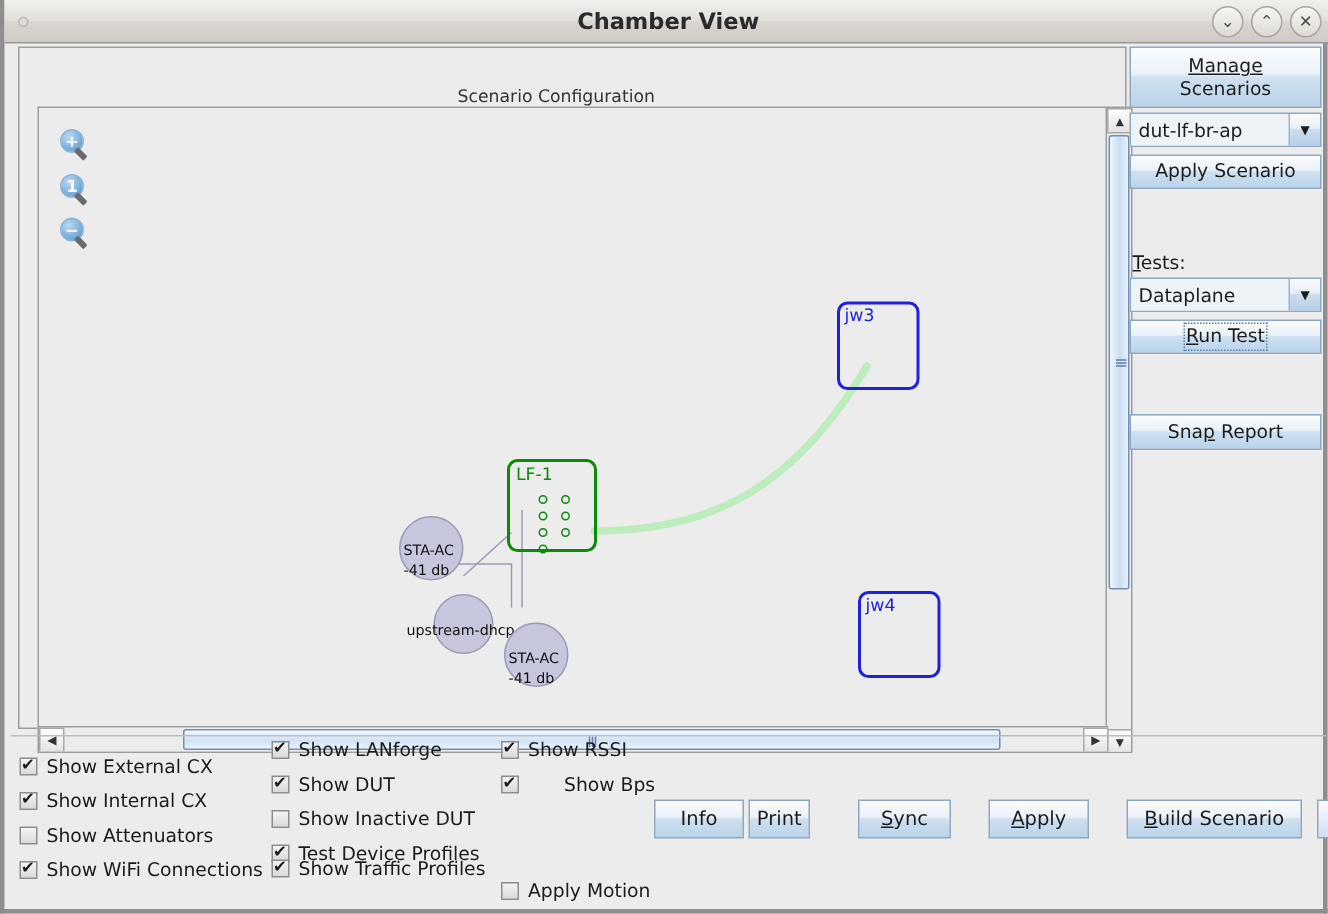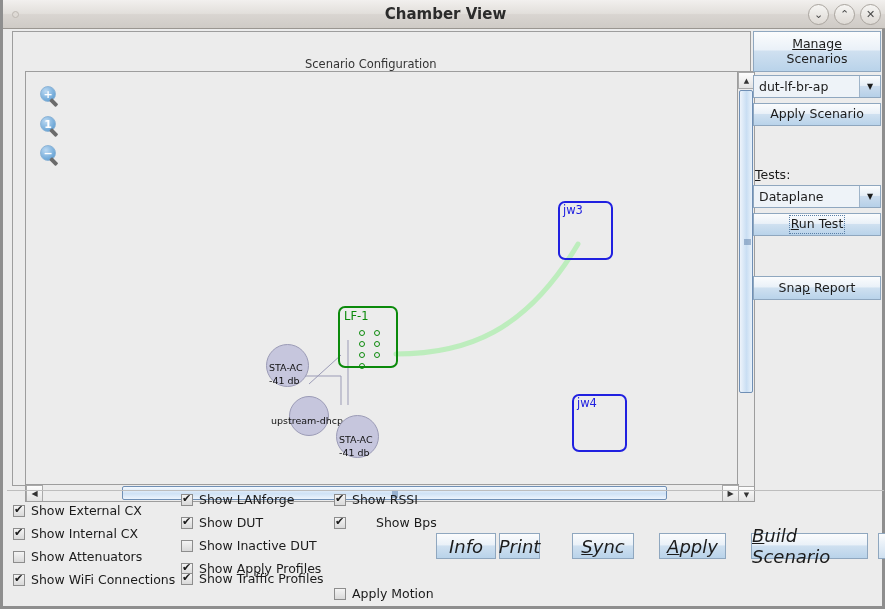--- a/index.html
+++ b/index.html
@@ -197,22 +197,22 @@
   .cbox.on::after {
     content: "✔"; position: absolute; left: 0px; top: -3px;
     font-size: 11px; color: #1b1b1b; line-height: 14px;
   }
   .cblabel { font-size: 12.5px; color: #1b1b1b; white-space: nowrap; }
 
   .bbtn {
     position: absolute; height: 26px;
     background: linear-gradient(to bottom, #fbfcfd 0%, #eaf1f8 45%, #cfe0f0 50%, #b9d3ea 100%);
     border: 1px solid #8fa7bf;
-    font-size: 18px; color: #1c1c1c;
-    display: flex; align-items: center; justify-content: center; font-style: italic;
+    font-size: 13px; color: #1c1c1c;
+    display: flex; align-items: center; justify-content: center;
   }
   .edge-stub {
     position: absolute; right: -2px; top: 530px;
     width: 10px; height: 30px;
     background: linear-gradient(to bottom, #fbfcfd, #cfe0f0);
     border: 1px solid #8fa7bf;
   }
 </style>
 </head>
 <body>
@@ -367,21 +367,21 @@
     <div class="cbrow" style="left:174px; top:24px;">
       <span class="cbox on"></span>
       <span class="cblabel">Show DUT</span>
     </div>
     <div class="cbrow" style="left:174px; top:47px;">
       <span class="cbox"></span>
       <span class="cblabel">Show Inactive DUT</span>
     </div>
     <div class="cbrow" style="left:174px; top:70px;">
       <span class="cbox on"></span>
-      <span class="cblabel">Show Apply Profiles</span>
+      <span class="cblabel">Test Device Profiles</span>
     </div>
     <div class="cbrow" style="left:174px; top:80px;">
       <span class="cbox on"></span>
       <span class="cblabel">Show Traffic Profiles</span>
     </div>
 
     <div class="cbrow" style="left:327px; top:1px;">
       <span class="cbox on"></span>
       <span class="cblabel">Show RSSI</span>
     </div>

